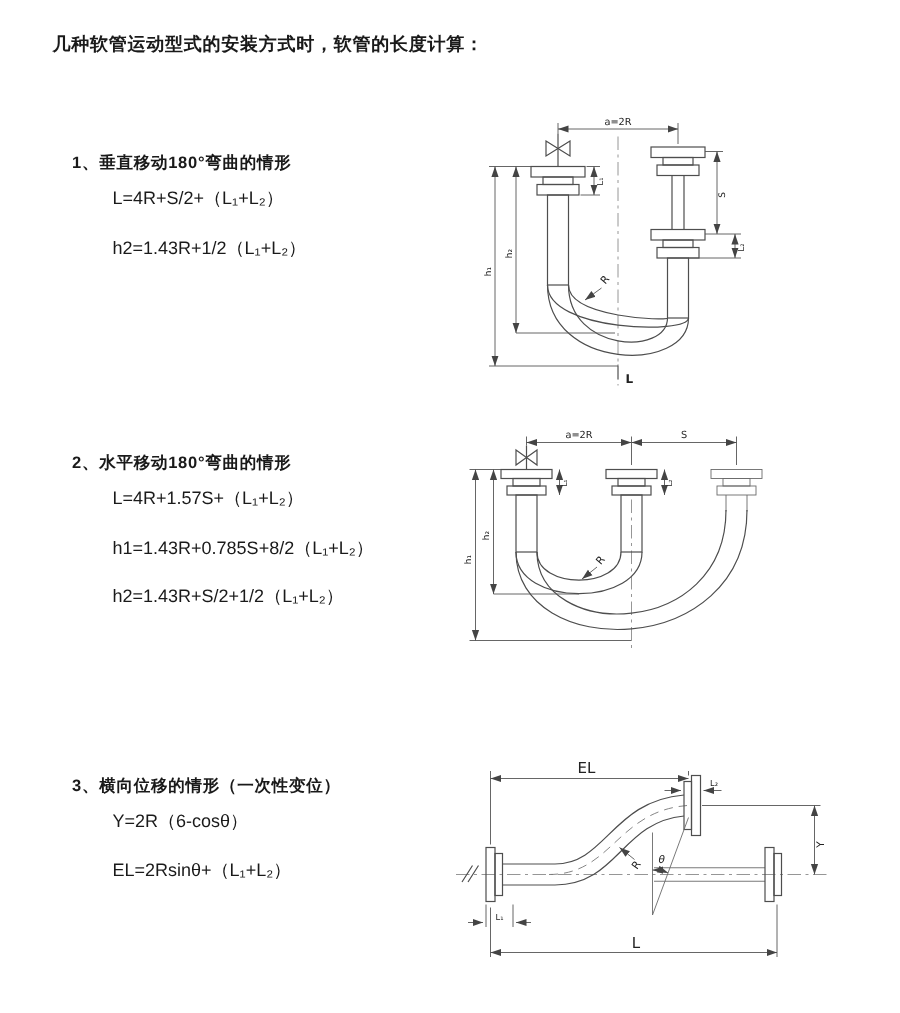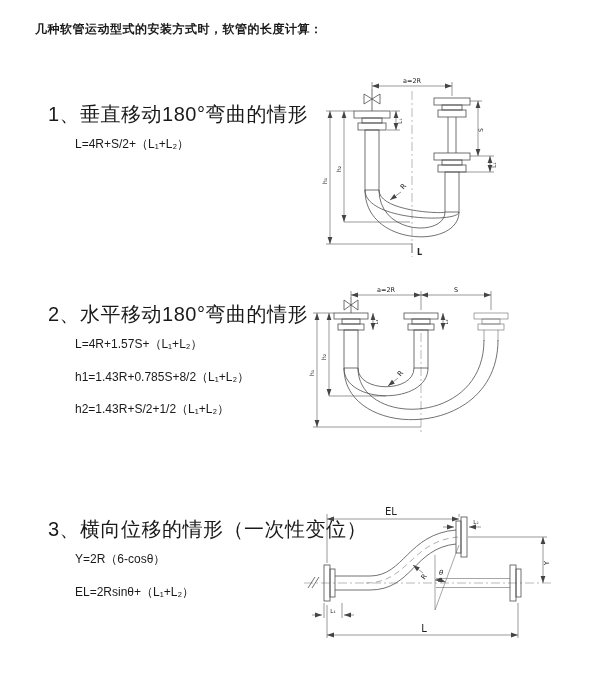--- a/index.html
+++ b/index.html
@@ -1,20 +1,20 @@
 <!DOCTYPE html>
 <html><head>
 <meta charset="utf-8">
 <style>
   html,body{margin:0;padding:0;background:#ffffff;}
   body{width:600px;height:675px;position:relative;font-family:"Liberation Sans","DejaVu Sans",sans-serif;color:#1a1a1a;}
   .page{position:absolute;inset:0;background:#fff;overflow:hidden;}
   .title{position:absolute;left:35px;top:21px;font-size:12px;font-weight:bold;letter-spacing:.5px;}
   .sec{position:absolute;left:48px;}
-  .heading{font-size:20px;font-weight:normal;letter-spacing:.5px;}
+  .heading{font-size:11px;font-weight:bold;letter-spacing:.5px;}
   .formulas{margin-top:0;padding-left:27px;font-size:12px;line-height:32.5px;white-space:nowrap;}
   .diagram{position:absolute;}
   
   .thin{stroke:#4e4e4e;stroke-width:.8;fill:none;}
   .thin2{stroke:#6a6a6a;stroke-width:.6;fill:none;}
   .dim{stroke:#555;stroke-width:.6;fill:none;}
   .cl{stroke:#8a8a8a;stroke-width:.6;fill:none;stroke-dasharray:9 3 2 3;}
   .hdash{stroke:#777;stroke-width:.6;fill:none;stroke-dasharray:6 4;}
   .lb{font-family:"DejaVu Sans",sans-serif;fill:#222;}
 </style>
@@ -22,20 +22,21 @@
 <body>
 
 <div class="page">
 
   <div class="title">几种软管运动型式的安装方式时，软管的长度计算：</div>
 
   <div class="sec" style="top:101px">
     <div class="heading">1、垂直移动180°弯曲的情形</div>
     <div class="formulas">
       <div>L=4R+S/2+（L₁+L₂）</div>
+      <div>h2=1.43R+1/2（L₁+L₂）</div>
     </div>
   </div>
 
   <svg class="diagram" style="left:310px;top:73px" width="222" height="192" viewBox="0 0 222 192">
     <defs>
       <pattern id="hx1" width="4" height="4" patternUnits="userSpaceOnUse">
         <path d="M0,0 L4,4 M4,0 L0,4" stroke="#777" stroke-width=".5"></path>
       </pattern>
       <marker id="d1a" markerWidth="9" markerHeight="8" refX="7" refY="3" orient="auto-start-reverse" markerUnits="userSpaceOnUse">
         <path d="M0,0.6 L7,3 L0,5.4 Z" fill="#444"></path>

